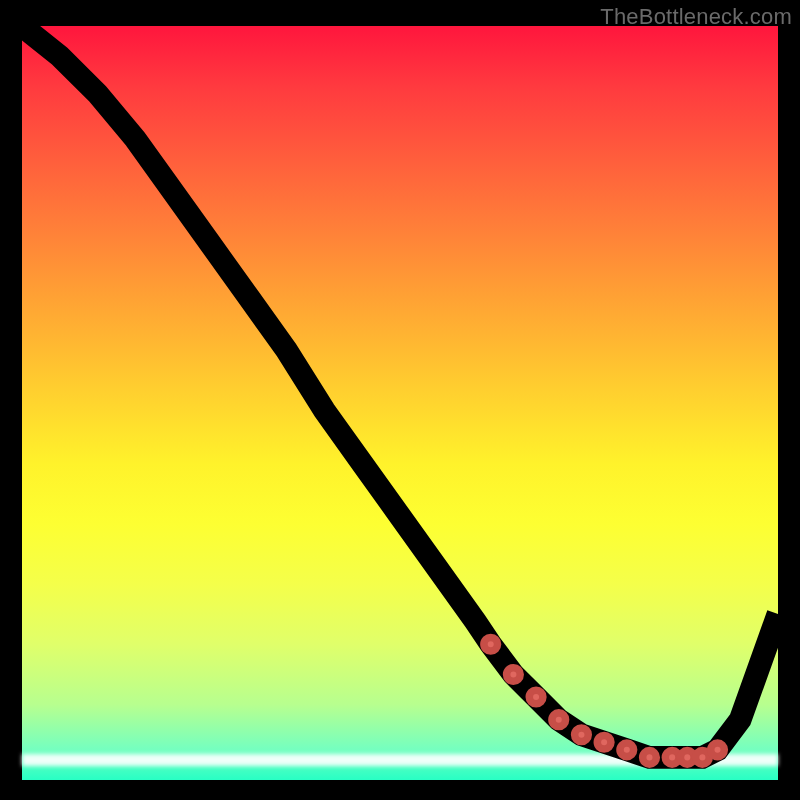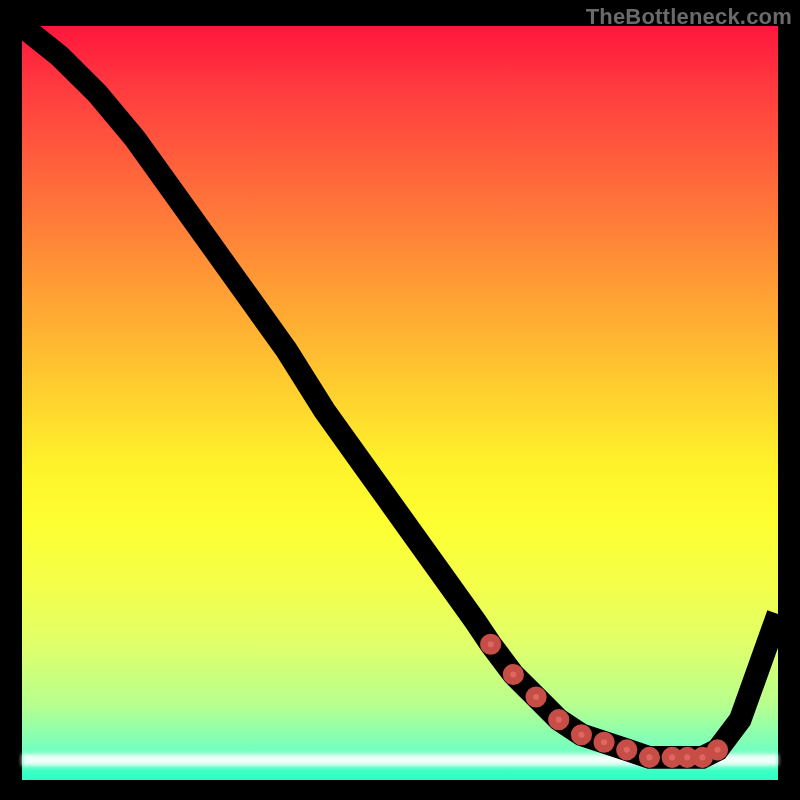--- a/index.html
+++ b/index.html
@@ -16,21 +16,21 @@
     width: 800px;
     height: 800px;
     background: #000;
   }
   .watermark {
     position: absolute;
     top: 4px;
     right: 8px;
     color: #6a6a6a;
     font-size: 22px;
-    font-weight: 700;
+    font-weight: 400;
     letter-spacing: 0.2px;
   }
   .plot-wrap {
     position: absolute;
     left: 22px;
     top: 26px;
     width: 756px;   
     height: 754px;  
   }
   

